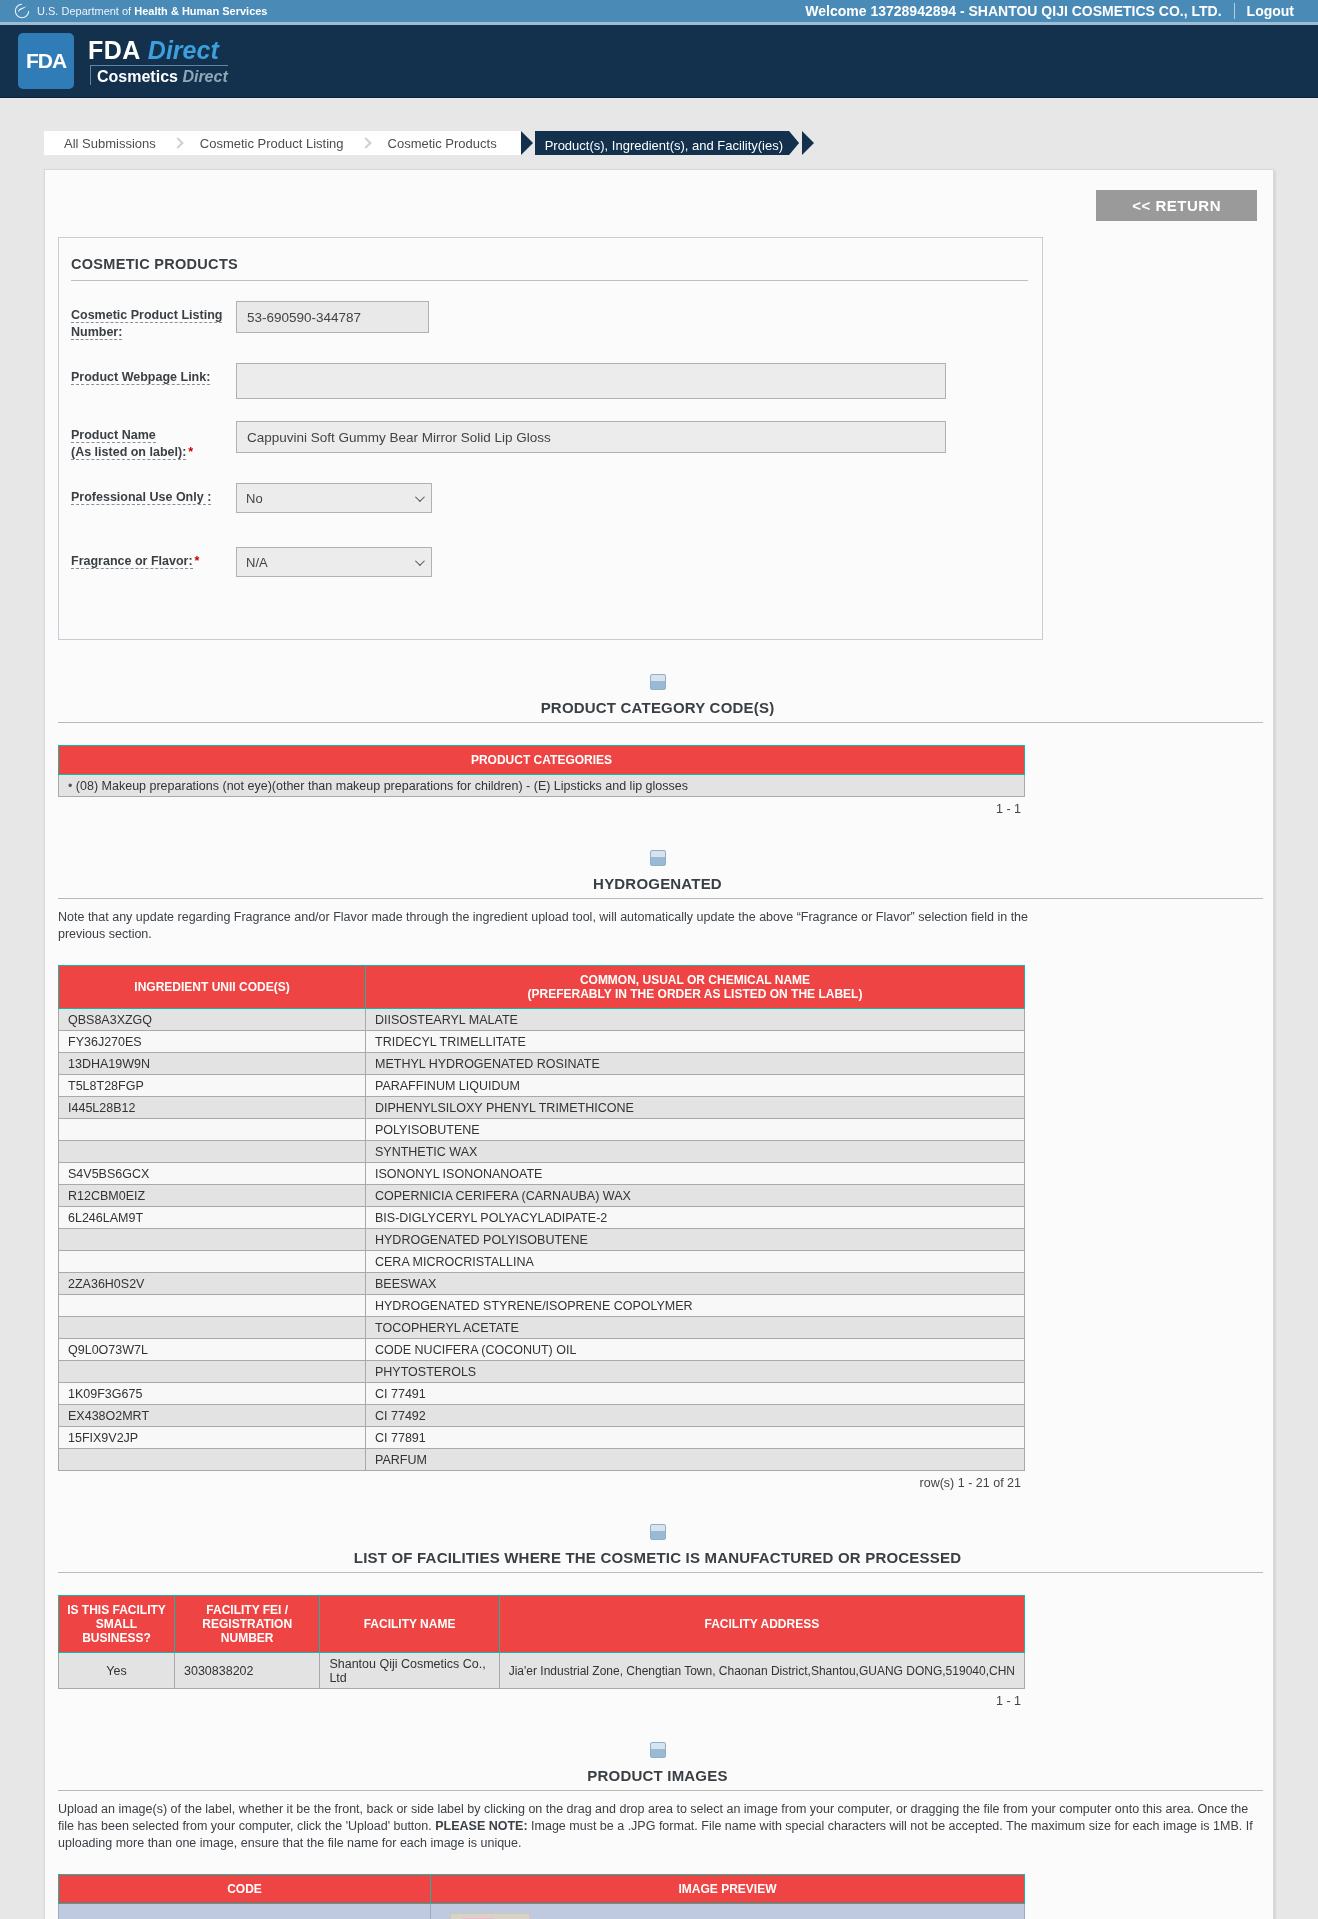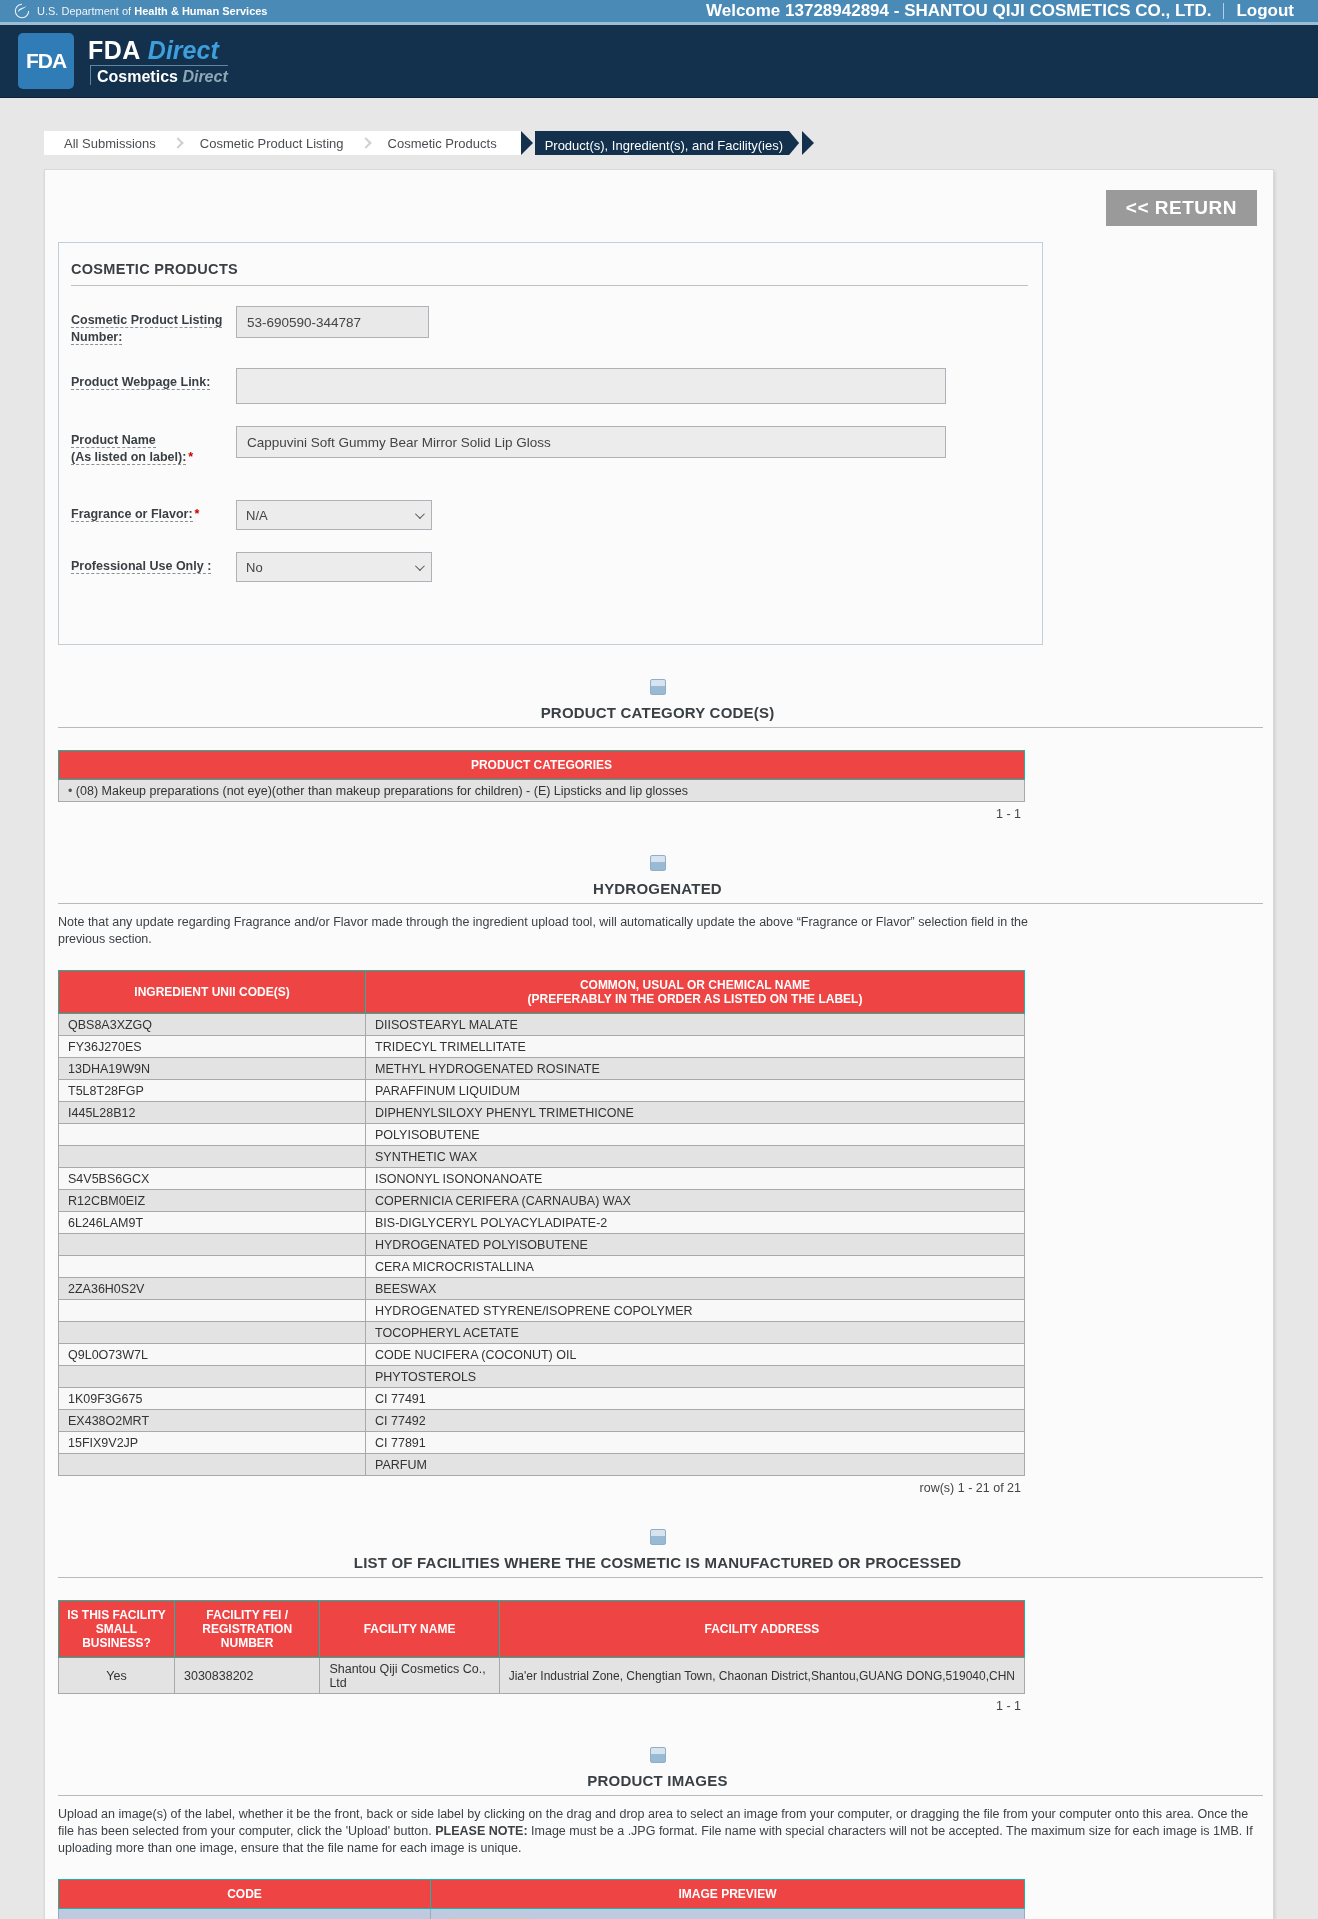--- a/index.html
+++ b/index.html
@@ -20,21 +20,21 @@
     height: 25px;
     display: flex;
     align-items: center;
     justify-content: space-between;
     padding: 0 10px 0 14px;
     color: #eef4f8;
     font-size: 11px;
   }
   .topbar-left { display: flex; align-items: center; gap: 7px; }
   .topbar-left b { color: #fff; }
-  .topbar-right { display: flex; align-items: center; gap: 0; font-weight: bold; color: #fff; font-size: 17px;}
+  .topbar-right { display: flex; align-items: center; gap: 0; font-weight: bold; color: #fff; font-size: 14px;}
   .topbar-divider { width: 1px; height: 16px; background: #b6cede; margin: 0 12px; }
   .logout-link { color:#fff; text-decoration: none; cursor: pointer; padding-right: 14px;}
 
   
   .appheader {
     background: #13304d;
     height: 73px;
     display: flex;
     align-items: center;
     padding-left: 18px;
@@ -117,23 +117,23 @@
     box-shadow: 1px 2px 3px rgba(0,0,0,0.12);
     margin: 14px 44px 40px 44px;
     padding: 20px 16px 28px 13px;
     flex: 0 0 auto;
   }
   .return-row { text-align: right; }
   .return-button {
     background: #9a9a9a;
     color: #fff;
     font-weight: bold;
-    font-size: 19px;
+    font-size: 15px;
     border: none;
-    padding: 7px 20px;
+    padding: 7px 36px;
     cursor: pointer;
     font-family: "Liberation Sans", sans-serif;
     letter-spacing: 0.5px;
   }
 
   
   .cp-box {
     border: 1px solid #c4ced6;
     margin-top: 16px;
     width: 985px;
@@ -289,32 +289,32 @@
     </div>
 
     <div class="form-row">
       <div class="form-label">
         <span class="lbl">Product Name</span><br>
         <span class="lbl">(As listed on label):</span><span class="req">*</span>
       </div>
       <input class="tinput input-name" value="Cappuvini Soft Gummy Bear Mirror Solid Lip Gloss" style="">
     </div>
 
+    <div class="form-row">
+      <div class="form-label"><span class="lbl">Professional Use Only :</span></div>
+      <div class="sel">
+        <span>No</span>
+        <span class="caret"></span>
+      </div>
+    </div>
+
     <div class="form-row mt-extra">
       <div class="form-label"><span class="lbl">Fragrance or Flavor:</span><span class="req">*</span></div>
       <div class="sel">
         <span>N/A</span>
-        <span class="caret"></span>
-      </div>
-    </div>
-
-    <div class="form-row">
-      <div class="form-label"><span class="lbl">Professional Use Only :</span></div>
-      <div class="sel">
-        <span>No</span>
         <span class="caret"></span>
       </div>
     </div>
   </div>
 
   <div class="section-head">
     <span class="dash-icon"></span>
     <span class="section-title">PRODUCT CATEGORY CODE(S)</span>
   </div>
   <hr class="section-hr">

